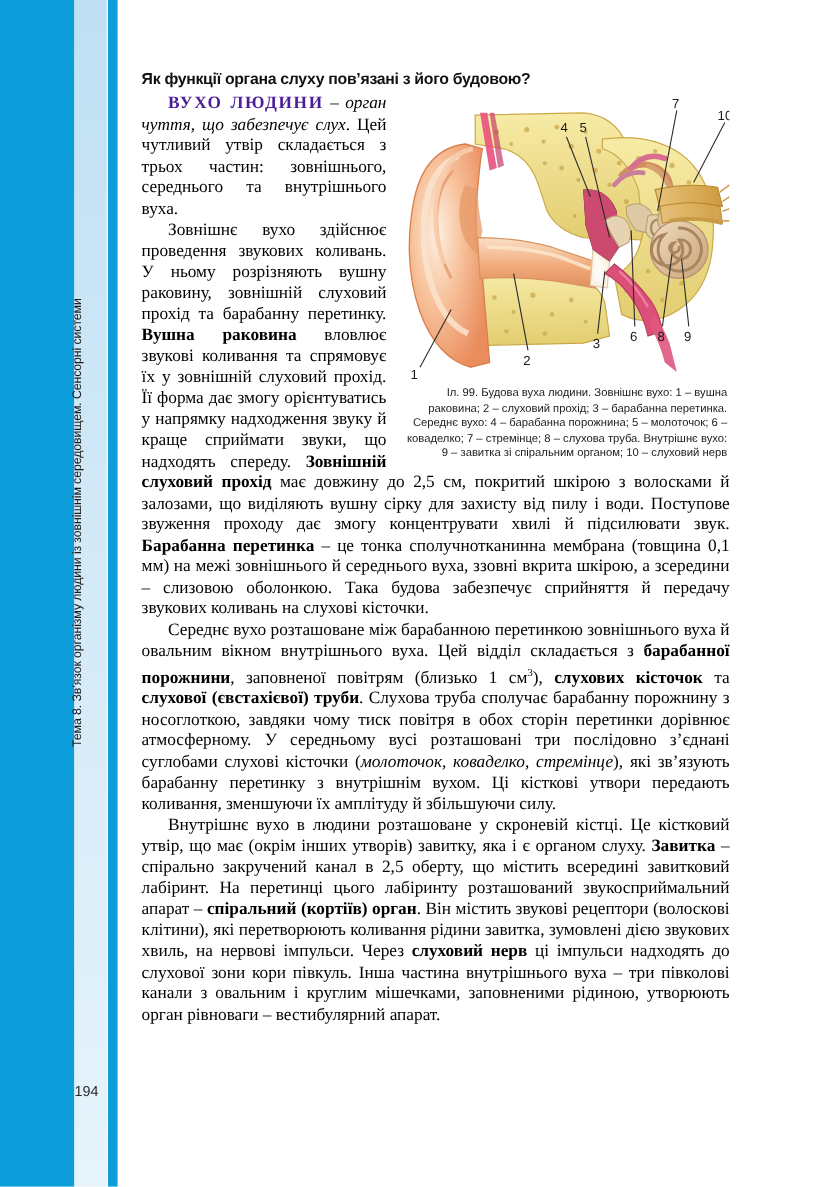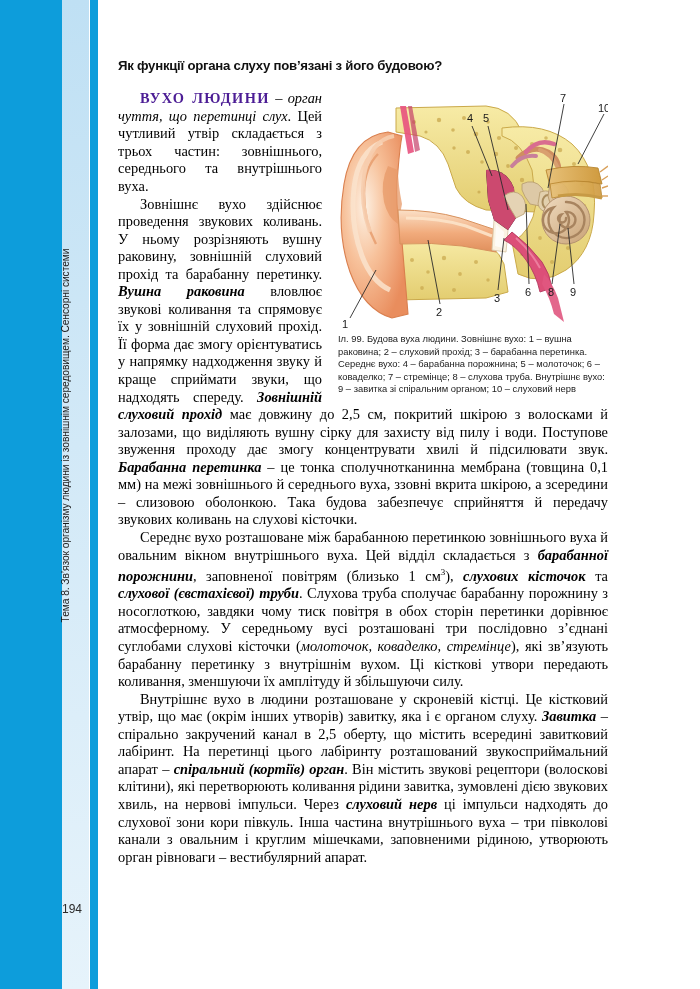--- a/index.html
+++ b/index.html
@@ -53,61 +53,61 @@
     left: 118px; top: 58px;
     width: 490px;
   }
 
   .heading {
     font-family: "Liberation Sans", sans-serif;
     font-weight: bold;
     font-size: 13.2px;
     color: #111;
     letter-spacing: -0.25px;
-    margin-bottom: 17px;
+    margin-bottom: 5px;
   }
 
   
   .figure {
     float: right;
     width: 272px;
     margin: 2px 0 2px 14px;
   }
   .fig-img {
     position: relative;
     width: 272px; height: 238px;
     overflow: hidden;
   }
   .fig-img svg { display: block; }
   .fig-caption {
     font-family: "Liberation Sans", sans-serif;
     font-size: 9.4px;
     line-height: 12.6px;
     color: #222;
-    text-align: left;
+    text-align: right;
     margin-top: 3px;
     padding: 0 2px;
   }
 
   .lede {
     font-size: 14.4px;
     line-height: 17.6px;
     text-align: justify;
     text-indent: 22px;
     color: #000;
     hyphens: manual;
   }
   .lede .kw {
     color: #4c1d95;
     font-weight: bold;
     letter-spacing: 1.4px;
     font-family: "Liberation Serif", serif;
   }
   .it { font-style: italic; }
-  .bi { font-style: italic; font-weight: bold; }
+  .bi { font-weight: bold; }
   .b  { font-weight: normal; }
 
   .body-par {
     font-size: 14.4px;
     line-height: 17.55px;
     text-align: justify;
     text-indent: 22px;
     color: #000;
     clear: none;
   }
@@ -292,21 +292,21 @@
             <text x="212" y="204">8</text>
             <text x="234" y="204">9</text>
             <text x="262" y="20">10</text>
           </g>
         </svg>
       </div>
       <div class="fig-caption">Іл. 99. Будова вуха людини. Зовнішнє вухо: 1 – вушна раковина; 2 – слуховий прохід; 3 – барабанна перетинка. Середнє вухо: 4 – барабанна порожнина; 5 – молоточок; 6 – коваделко; 7 – стремінце; 8 – слухова труба. Внутрішнє вухо: 9 – завитка зі спіральним органом; 10 – слуховий нерв</div>
     </div>
 
     <div class="lede">
-      <span class="kw">ВУХО ЛЮДИНИ</span><span> – </span><span class="it">орган чуття, що перетинці слух</span><span>. Цей чутливий утвір складається з трьох частин: зовнішнього, середнього та внутрішнього вуха.</span>
+      <span class="kw">ВУХО ЛЮДИНИ</span><span> – </span><span class="it">орган чуття, що забезпечує слух</span><span>. Цей чутливий утвір складається з трьох частин: зовнішнього, середнього та внутрішнього вуха.</span>
     </div>
 
     <div class="body-par">
       <span class="b">Зовнішнє вухо</span><span> здійснює проведення звукових коливань. У ньому розрізняють вушну раковину, зовнішній слуховий прохід та барабанну перетинку. </span><span class="bi">Вушна раковина</span><span> вловлює звукові коливання та спрямовує їх у зовнішній слуховий прохід. Її форма дає змогу орієнтуватись у напрямку надходження звуку й краще сприймати звуки, що надходять спереду. </span><span class="bi">Зовнішній слуховий прохід</span><span> має довжину до 2,5 см, покритий шкірою з волосками й залозами, що виділяють вушну сірку для захисту від пилу і води. Поступове звуження проходу дає змогу концентрувати хвилі й підсилювати звук. </span><span class="bi">Барабанна перетинка</span><span> – це тонка сполучнотканинна мембрана (товщина 0,1 мм) на межі зовнішнього й середнього вуха, ззовні вкрита шкірою, а зсередини – слизовою оболонкою. Така будова забезпечує сприйняття й передачу звукових коливань на слухові кісточки.</span>
     </div>
 
     <div class="body-par">
       <span class="b">Середнє вухо</span><span> розташоване між барабанною перетинкою зовнішнього вуха й овальним вікном внутрішнього вуха. Цей відділ складається з </span><span class="bi">барабанної порожнини</span><span>, заповненої повітрям (близько 1 см</span><sup>3</sup><span>), </span><span class="bi">слухових кісточок</span><span> та </span><span class="bi">слухової (євстахієвої) труби</span><span>. Слухова труба сполучає барабанну порожнину з носоглоткою, завдяки чому тиск повітря в обох сторін перетинки дорівнює атмосферному. У середньому вусі розташовані три послідовно з’єднані суглобами слухові кісточки (</span><span class="it">молоточок, коваделко, стремінце</span><span>), які зв’язують барабанну перетинку з внутрішнім вухом. Ці кісткові утвори передають коливання, зменшуючи їх амплітуду й збільшуючи силу.</span>
     </div>
 

